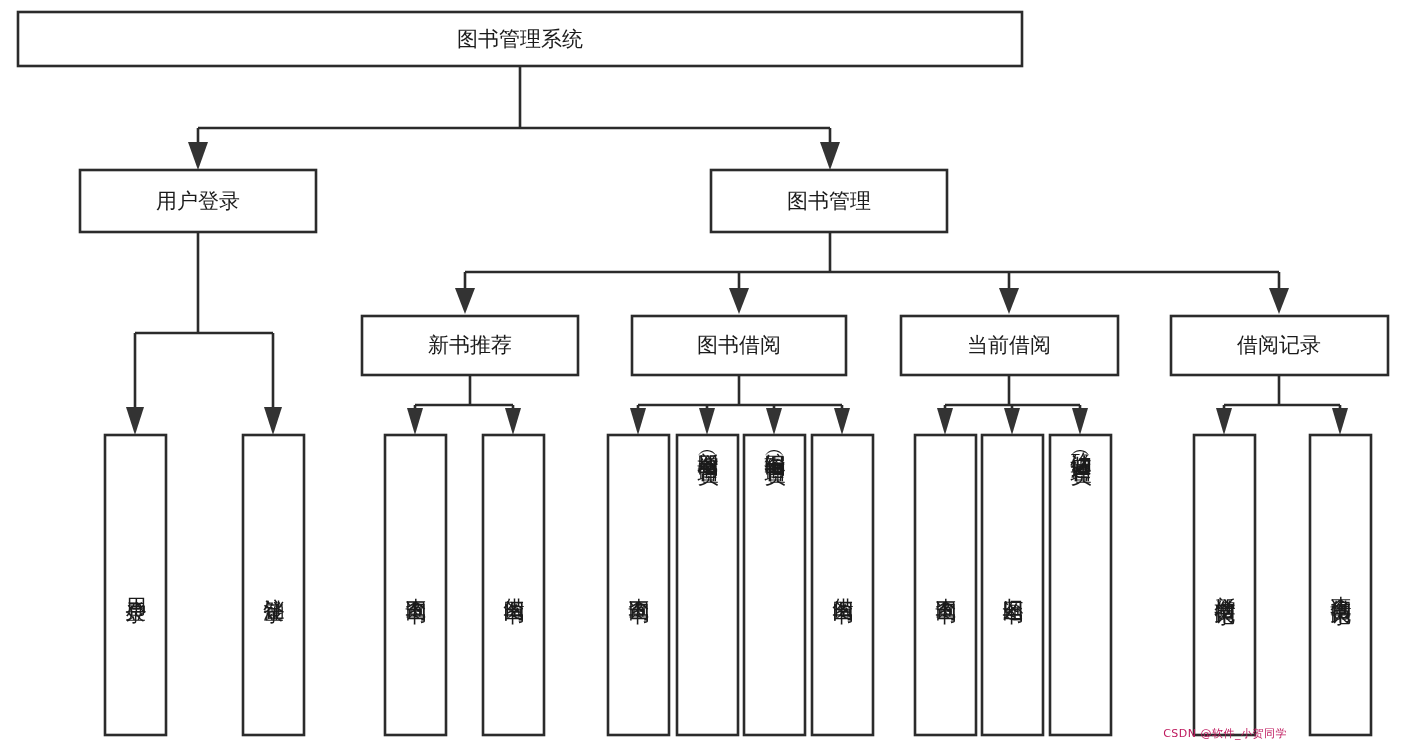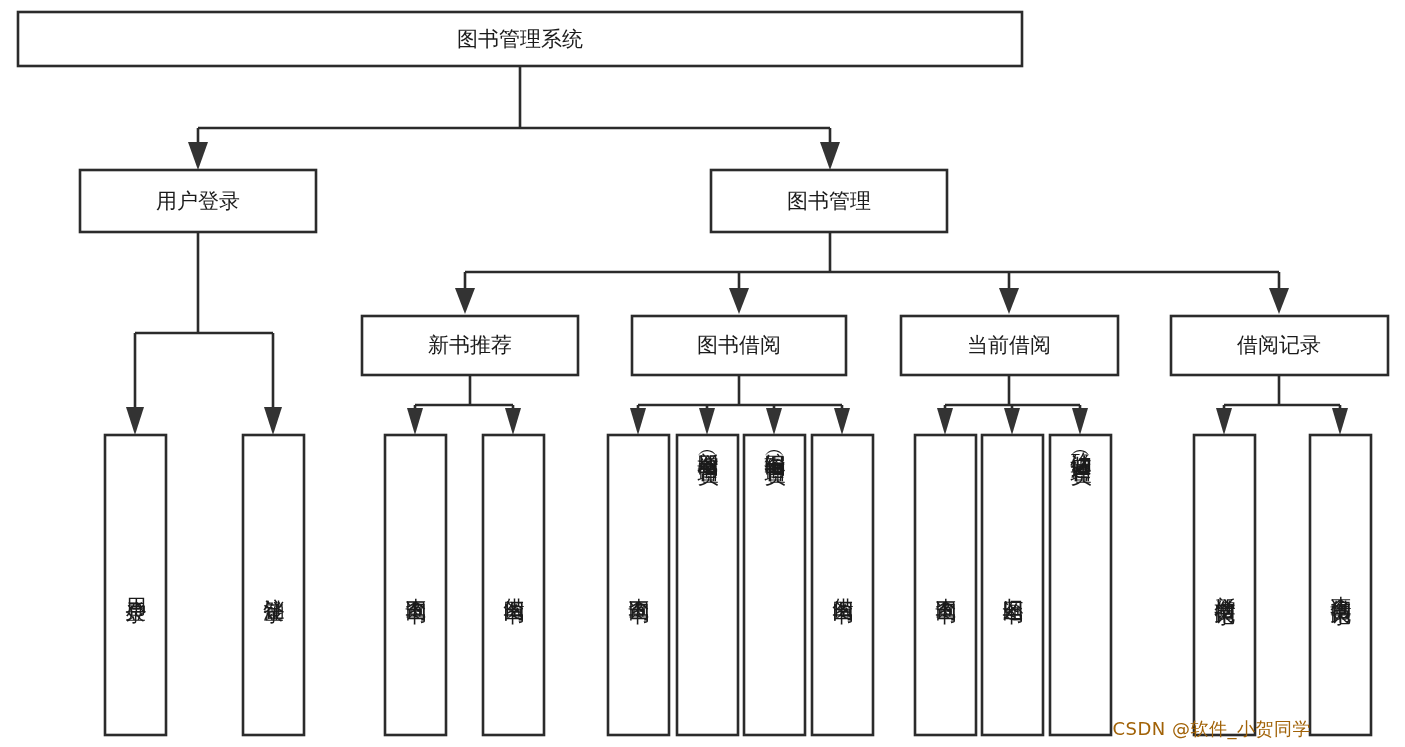--- a/index.html
+++ b/index.html
@@ -11,21 +11,20 @@
     width: 1405px;
     height: 747px;
     font-family: "DejaVu Sans", "Liberation Sans", sans-serif;
     overflow: hidden;
   }
   #diagram-root {
     position: relative;
     width: 1297px;
     height: 747px;
     background: #ffffff;
-    padding-left: 24px;
   }
   svg.canvas {
     position: absolute;
     top: 0;
     left: 0;
     width: 1405px;
     height: 747px;
   }
   .node-rect {
     fill: #ffffff;
@@ -64,22 +63,22 @@
     line-height: 1.18;
     letter-spacing: 2px;
     color: #1b1b1b;
     white-space: nowrap;
   }
   .watermark {
     position: absolute;
     right: 10px;
     bottom: 6px;
     font-family: "DejaVu Sans", "Liberation Sans", sans-serif;
-    font-size: 18px;
-    color: #a16207;
+    font-size: 11px;
+    color: #be185d;
     letter-spacing: 0.5px;
     white-space: nowrap;
   }
 </style>
 </head>
 <body>
 
 <div id="diagram-root">
 
   <svg class="canvas" viewBox="0 0 1405 747">

